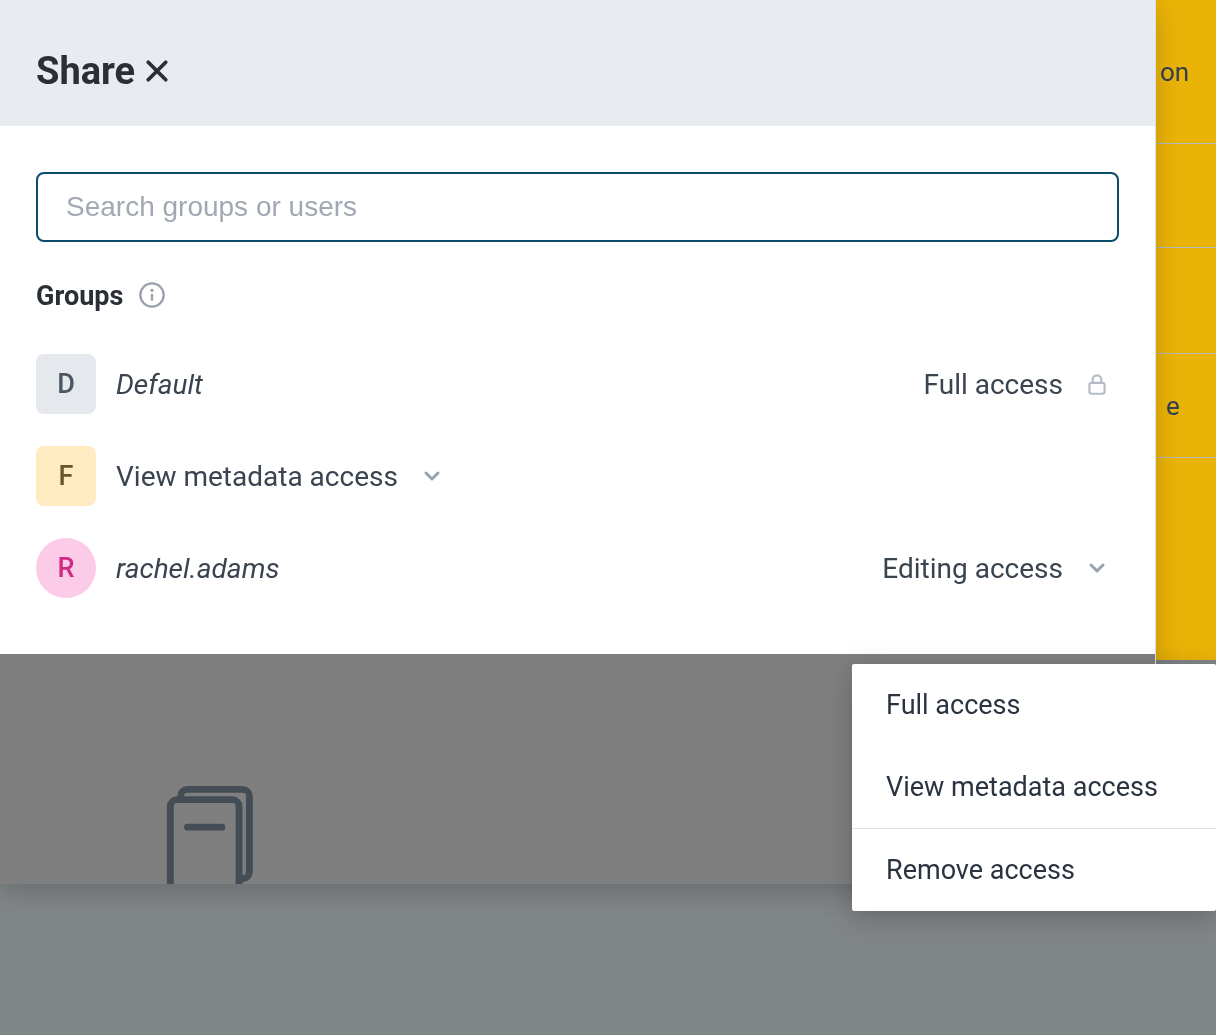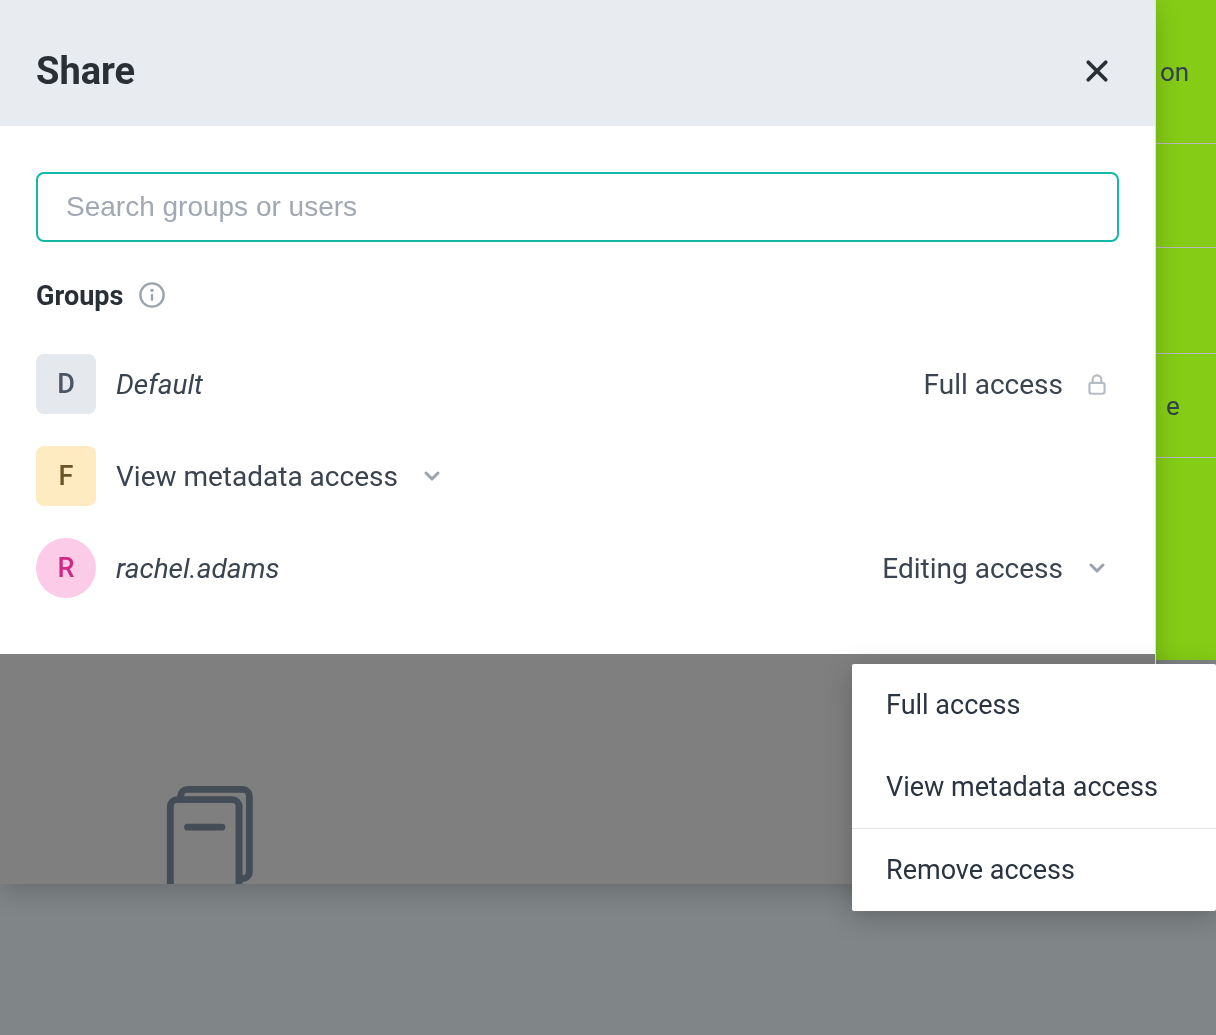--- a/index.html
+++ b/index.html
@@ -16,21 +16,21 @@
     position: absolute;
     inset: 0;
     background: #808587;
   }
   .bg-strip {
     position: absolute;
     left: 1156px;
     right: 0;
     top: 0;
     height: 660px;
-    background: #84cc16;
+    background: #eab308;
     display: flex;
     flex-direction: column;
   }
   .bg-item {
     border-bottom: 1px solid #b4b9bf;
     display: flex;
     align-items: center;
     padding: 0 0 0 4px;
     font-size: 26px;
     color: #34404f;
@@ -47,21 +47,20 @@
     top: 0;
     width: 1156px;
     background: #fff;
     box-shadow: 0 8px 24px rgba(0,0,0,0.18);
     border-right: 1px solid #dcdfe3;
   }
   .modal-header {
     background: #e8ebef;
     display: flex;
     align-items: center;
-    justify-content: space-between;
     padding: 34px 36px 18px 36px;
     height: 126px;
   }
   .modal-title {
     font-size: 38px;
     font-weight: 700;
     color: #2a2f36;
   }
   .close-btn {
     width: 44px;
@@ -73,21 +72,21 @@
     color: #2a2f36;
   }
   .close-btn svg { width: 30px; height: 30px; }
   .modal-body {
     background: #fff;
     padding: 46px 36px 40px 36px;
   }
   .search-input {
     width: 100%;
     height: 70px;
-    border: 2px solid #14b8a6;
+    border: 2px solid #0c4a6e;
     border-radius: 8px;
     font-size: 28px;
     padding: 0 28px;
     color: #2a2f36;
     outline: none;
   }
   .search-input::placeholder { color: #a1a8b3; }
   .section-label {
     display: flex;
     gap: 14px;

